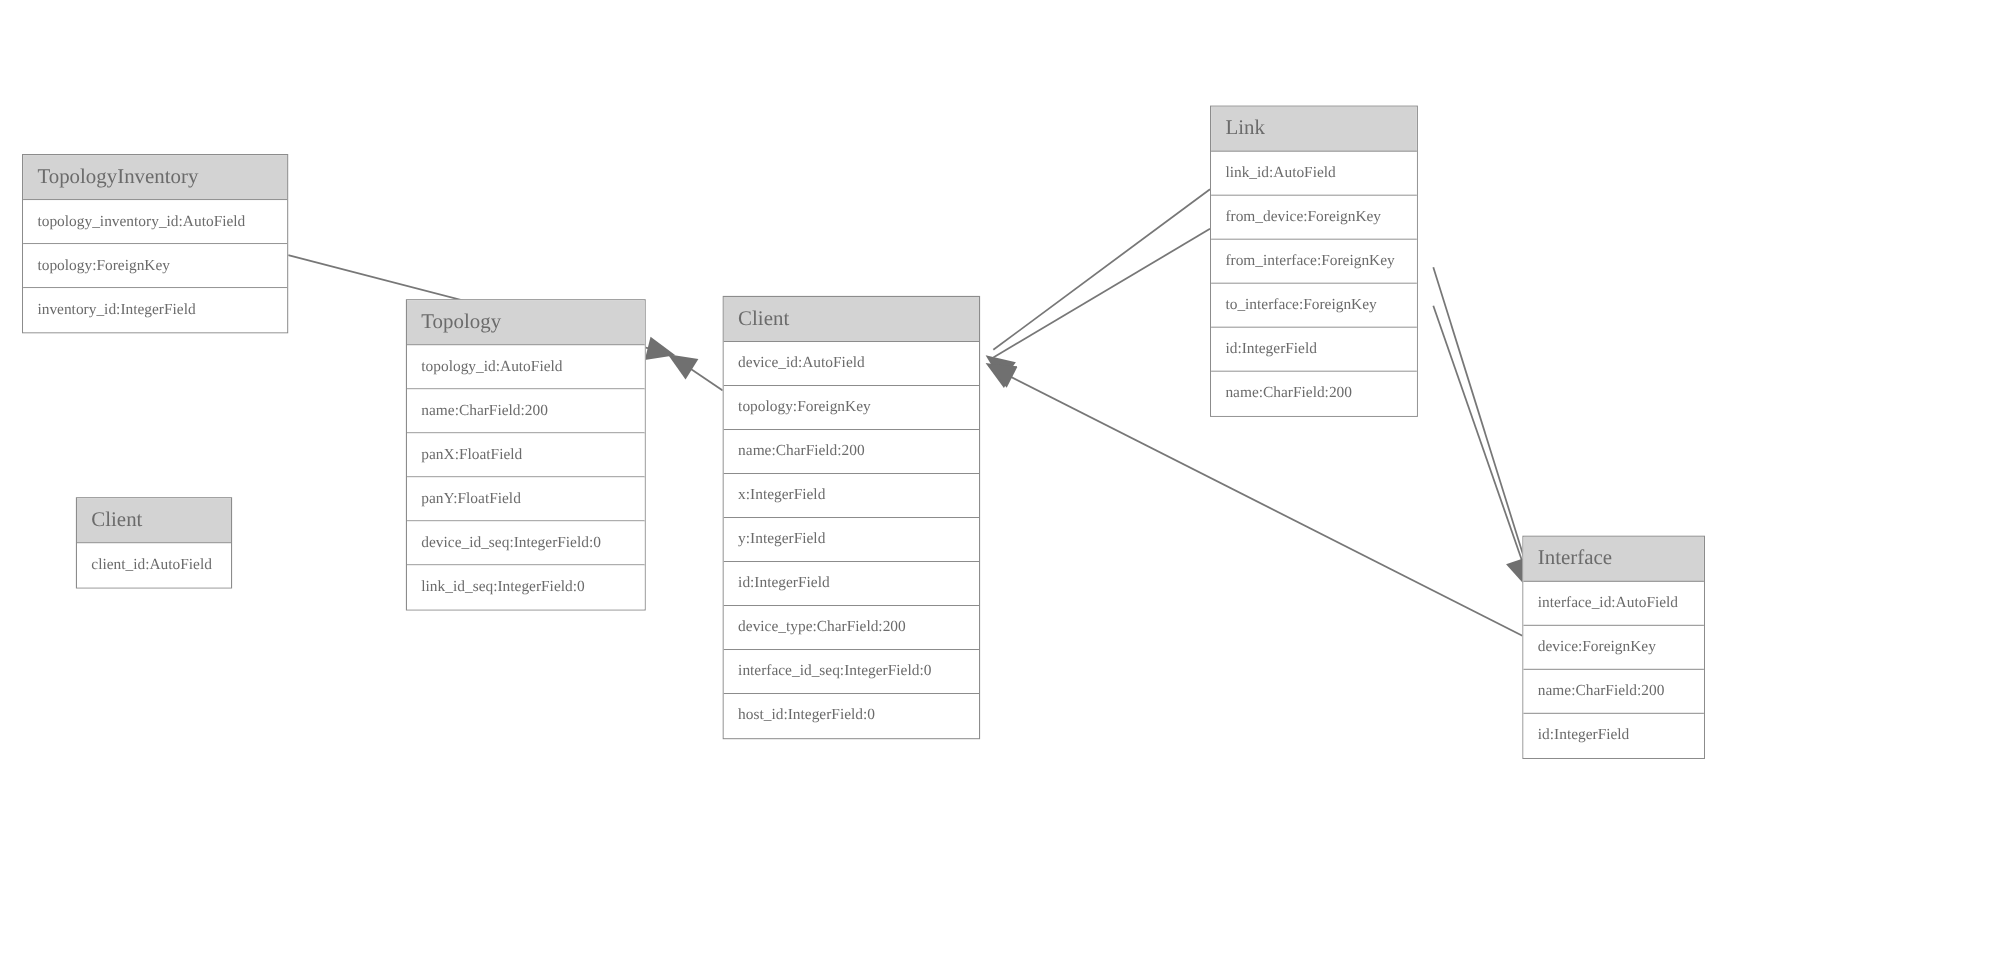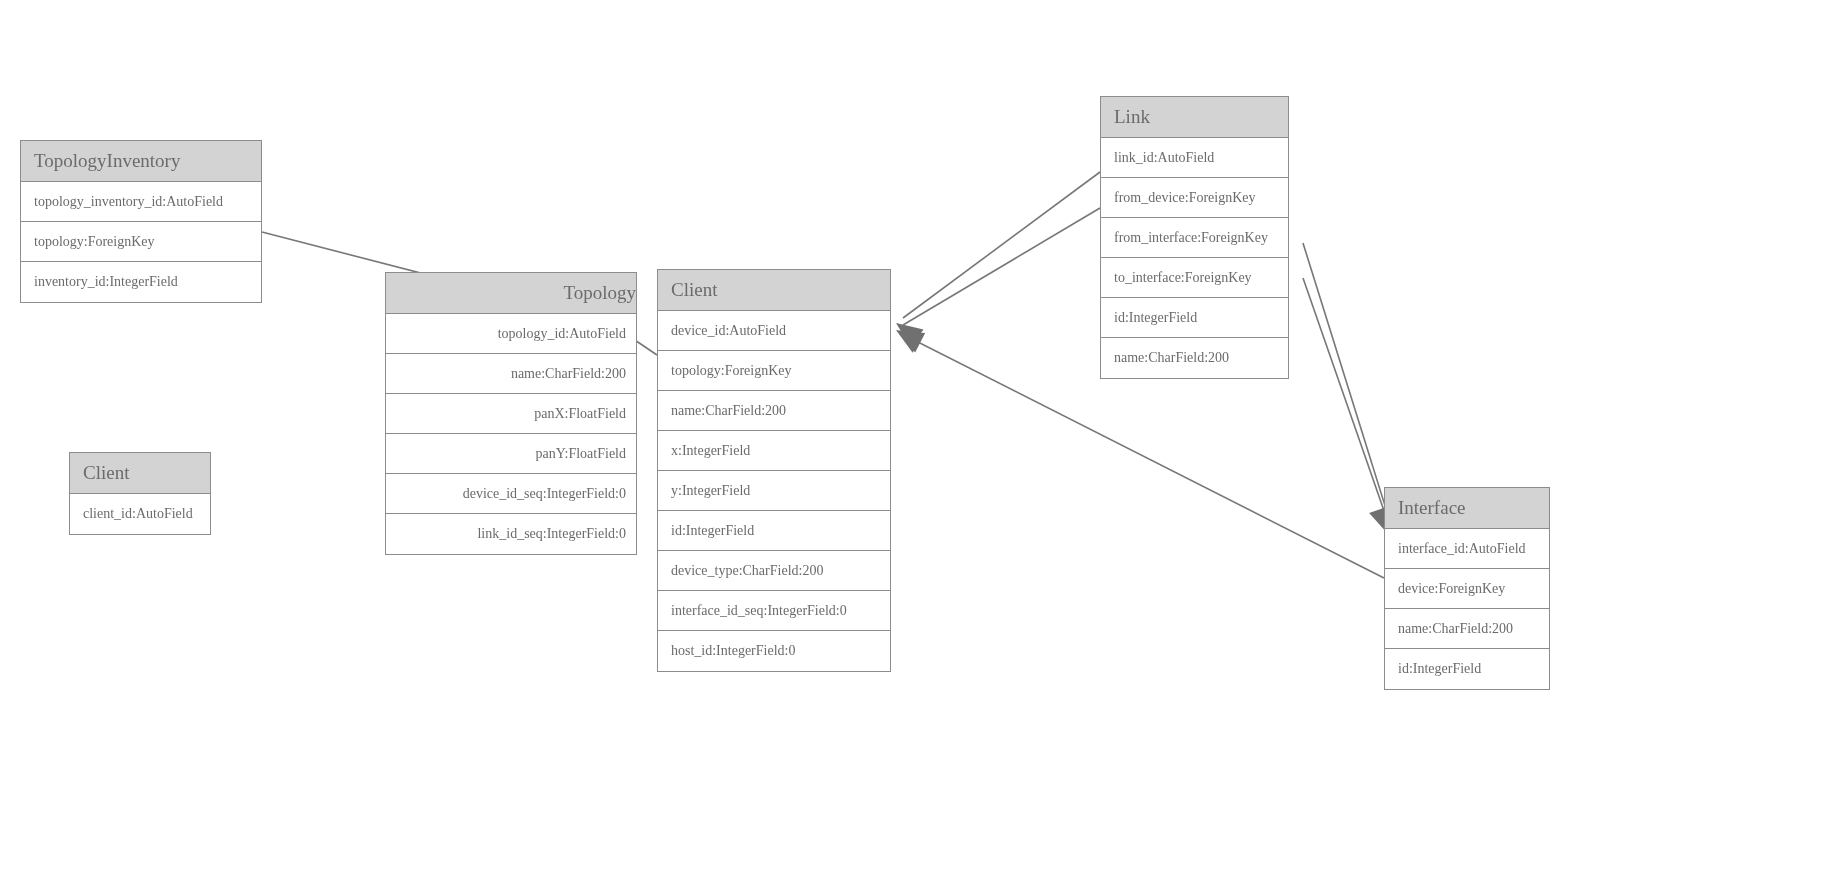--- a/index.html
+++ b/index.html
@@ -96,21 +96,21 @@
       <div class="entity" style="left: 20px; top: 140px; width: 242px; border-color: rgb(140, 140, 140); background: rgb(255, 255, 255);">
         <div class="entity-header" style="background: rgb(211, 211, 211); color: rgb(107, 107, 107); border-bottom-color: rgb(140, 140, 140);">TopologyInventory</div>
         <div class="entity-row" style="color: rgb(107, 107, 107); border-bottom-color: rgb(140, 140, 140);">topology_inventory_id:AutoField</div>
         <div class="entity-row" style="color: rgb(107, 107, 107); border-bottom-color: rgb(140, 140, 140);">topology:ForeignKey</div>
         <div class="entity-row" style="color: rgb(107, 107, 107); border-bottom-color: rgb(140, 140, 140);">inventory_id:IntegerField</div>
       </div>
       <div class="entity" style="left: 69px; top: 452px; width: 142px; border-color: rgb(140, 140, 140); background: rgb(255, 255, 255);">
         <div class="entity-header" style="background: rgb(211, 211, 211); color: rgb(107, 107, 107); border-bottom-color: rgb(140, 140, 140);">Client</div>
         <div class="entity-row" style="color: rgb(107, 107, 107); border-bottom-color: rgb(140, 140, 140);">client_id:AutoField</div>
       </div>
-      <div class="entity" style="left: 385px; top: 272px; width: 252px; border-color: rgb(140, 140, 140); background: rgb(255, 255, 255); text-align: right;">
+      <div class="entity" style="left: 369px; top: 272px; width: 218px; border-color: rgb(140, 140, 140); background: rgb(255, 255, 255);">
         <div class="entity-header" style="background: rgb(211, 211, 211); color: rgb(107, 107, 107); border-bottom-color: rgb(140, 140, 140);">Topology</div>
         <div class="entity-row" style="color: rgb(107, 107, 107); border-bottom-color: rgb(140, 140, 140);">topology_id:AutoField</div>
         <div class="entity-row" style="color: rgb(107, 107, 107); border-bottom-color: rgb(140, 140, 140);">name:CharField:200</div>
         <div class="entity-row" style="color: rgb(107, 107, 107); border-bottom-color: rgb(140, 140, 140);">panX:FloatField</div>
         <div class="entity-row" style="color: rgb(107, 107, 107); border-bottom-color: rgb(140, 140, 140);">panY:FloatField</div>
         <div class="entity-row" style="color: rgb(107, 107, 107); border-bottom-color: rgb(140, 140, 140);">device_id_seq:IntegerField:0</div>
         <div class="entity-row" style="color: rgb(107, 107, 107); border-bottom-color: rgb(140, 140, 140);">link_id_seq:IntegerField:0</div>
       </div>
       <div class="entity" style="left: 657px; top: 269px; width: 234px; border-color: rgb(140, 140, 140); background: rgb(255, 255, 255);">
         <div class="entity-header" style="background: rgb(211, 211, 211); color: rgb(107, 107, 107); border-bottom-color: rgb(140, 140, 140);">Client</div>

